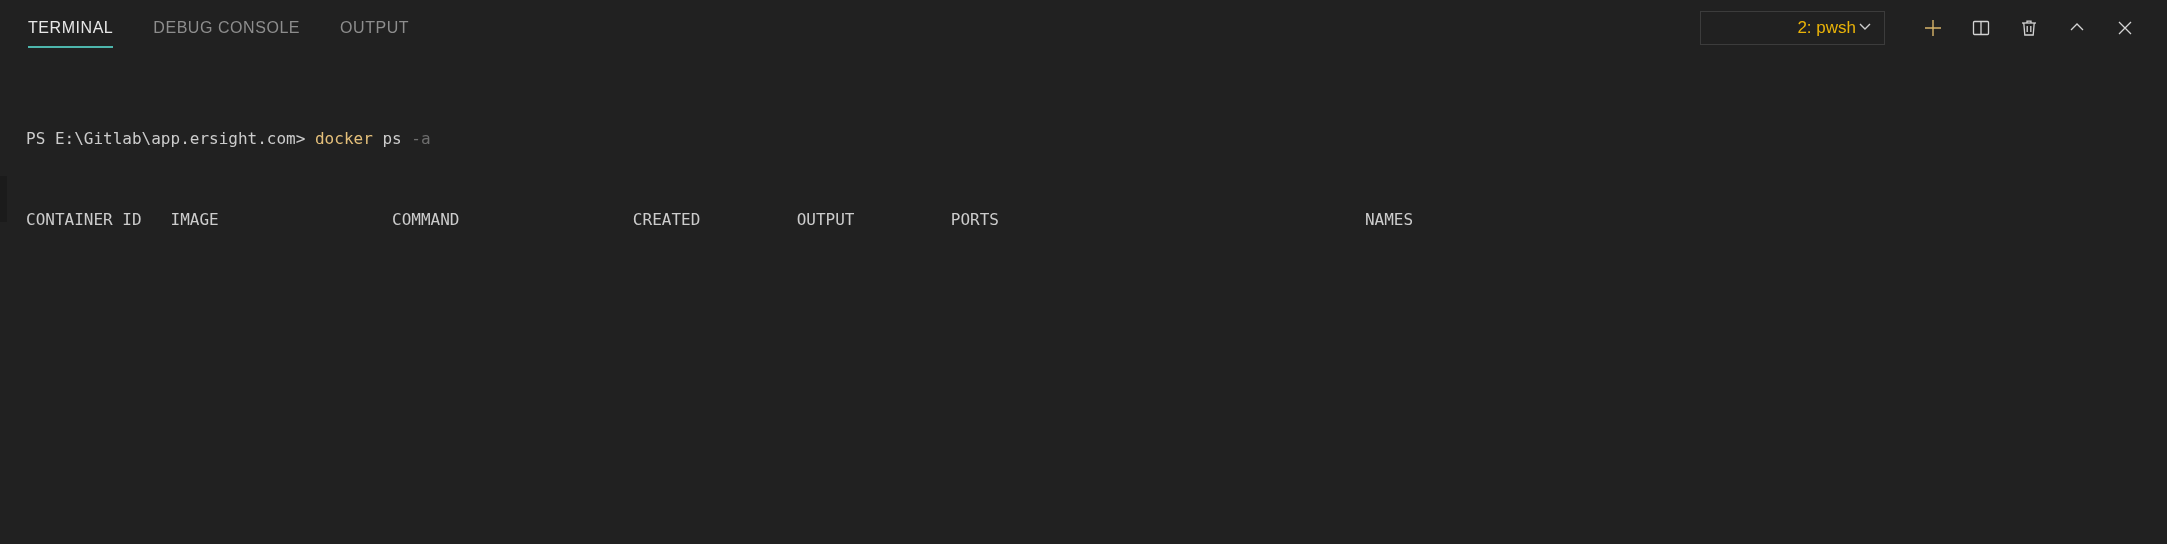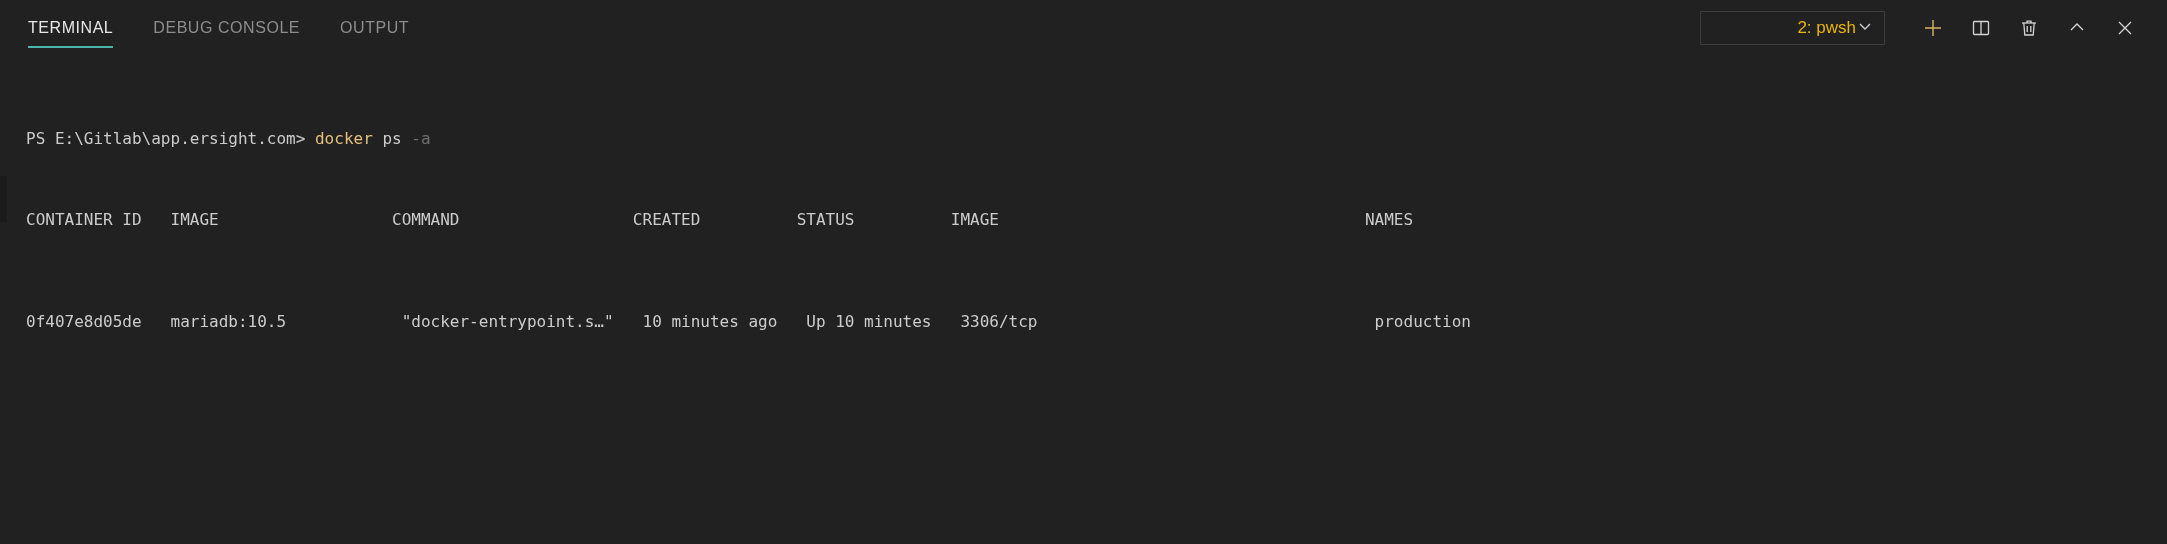--- a/index.html
+++ b/index.html
@@ -201,21 +201,20 @@
 
     </div>
   </div>
 
   <div class="left-gutter"></div>
 
   <div class="terminal-body">
 
     <div class="term-line"><span class="fg-default">PS E:\Gitlab\app.ersight.com&gt; </span><span class="fg-cmd">docker</span><span class="fg-default"> ps </span><span class="fg-dim">-a</span></div>
 
-    <div class="term-line fg-default">CONTAINER ID   IMAGE                  COMMAND                  CREATED          STATUS          IMAGE                                      NAMES</div>
-
-
-    <div class="term-line fg-default">0f407e8d05de   mariadb:10.5            "docker-entrypoint.s…"   10 minutes ago   Up 10 minutes   3306/tcp                                   production</div>
+    <div class="term-line fg-default">CONTAINER ID   IMAGE                  COMMAND                  CREATED          OUTPUT          PORTS                                      NAMES</div>
+
+
 
     
 
   </div>
 </div>
 
 </body></html>

